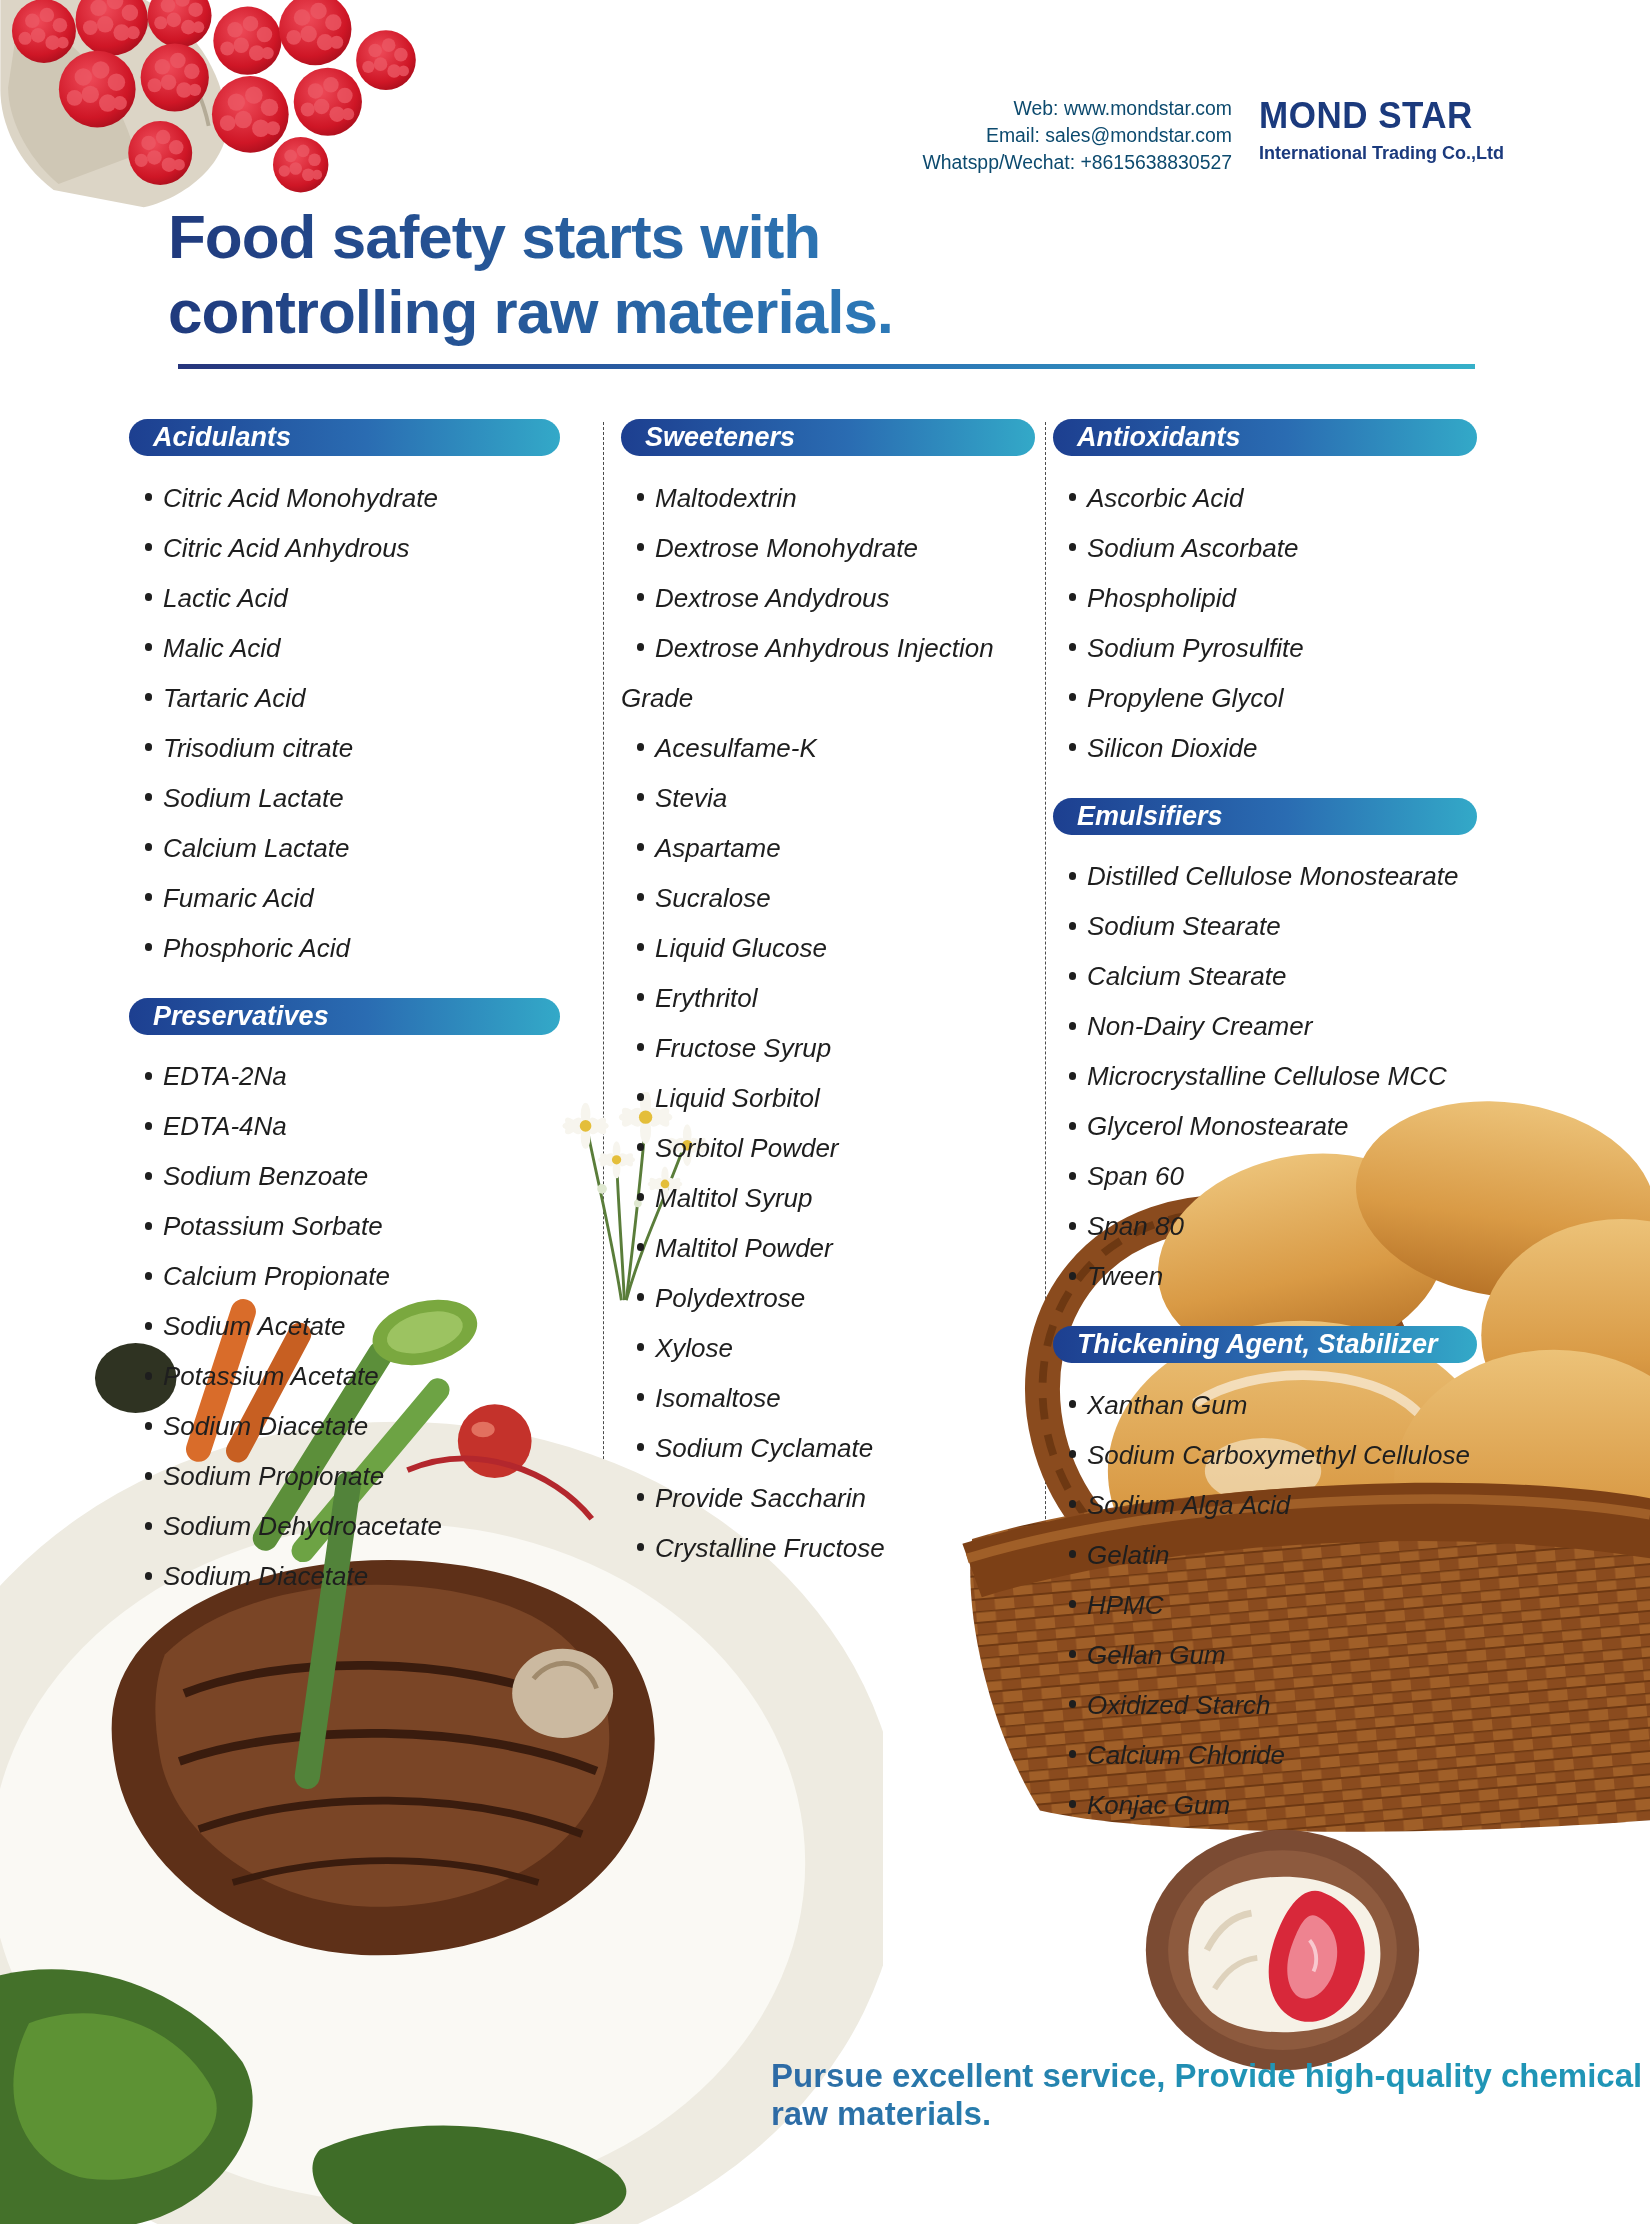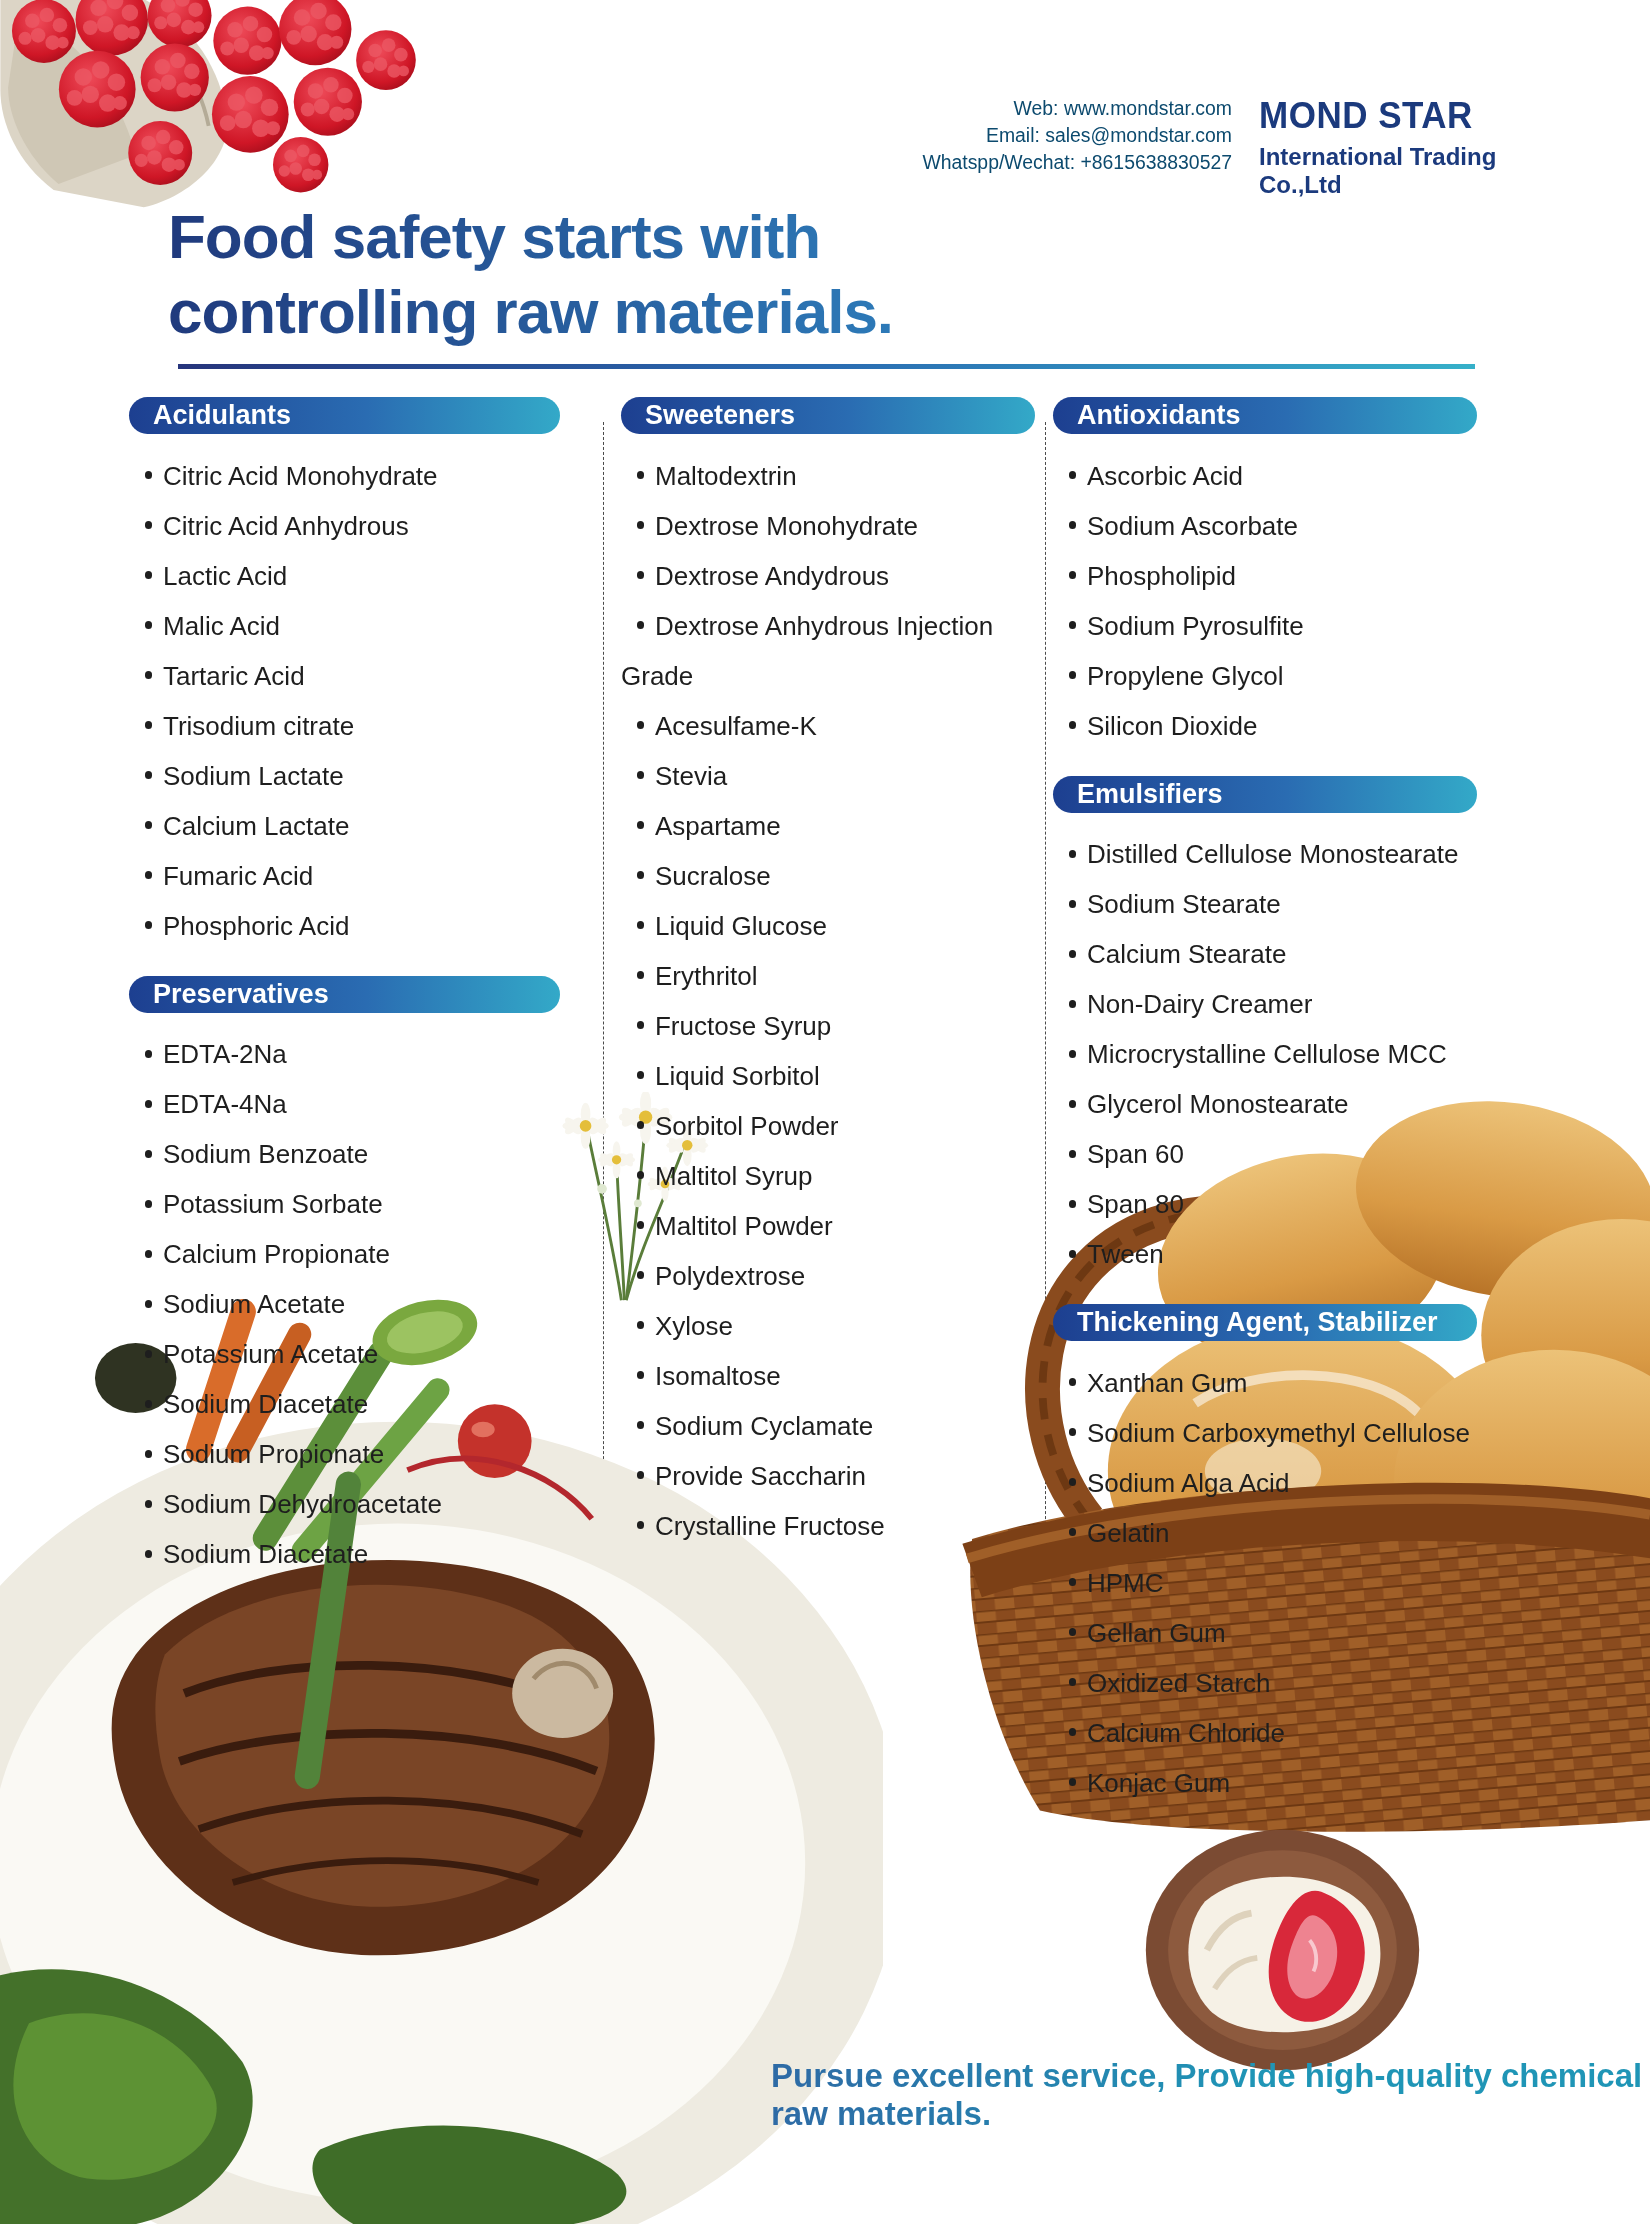--- a/index.html
+++ b/index.html
@@ -13,32 +13,32 @@
   #steak { left:-9.7px; top:1150px; width:893px; height:1077px; z-index:1; }
   #flowers { left:529px; top:1092px; width:209px; height:213px; z-index:2; }
   #basket { left:846px; top:1015px; width:804px; height:820px; z-index:1; }
   #tart { left:1137px; top:1824px; width:291px; height:254px; z-index:1; }
 
   
   .contact { position:absolute; left:854px; top:95px; width:378px; text-align:right; z-index:3;
              font-size:19.4px; line-height:27px; color:#0c4a6e; }
   .logo { position:absolute; left:1259px; top:93px; width:252px; z-index:3; color:#1b3a7d; }
   .logo-name { font-size:35px; font-weight:bold; letter-spacing:0.5px; transform:scaleY(1.08); transform-origin:top left; }
-  .logo-sub { font-size:24px; font-weight:bold; margin-top:9.7px; letter-spacing:0px; }
+  .logo-sub { font-size:18px; font-weight:bold; margin-top:9.7px; letter-spacing:0px; }
 
   
   .title { position:absolute; left:168px; top:199px; z-index:3; font-size:62px; font-weight:bold;
            line-height:75px; letter-spacing:-1px;
            background:linear-gradient(90deg,#203a7d 0%, #2d7ab8 100%);
            -webkit-background-clip:text; background-clip:text; color:transparent; }
   .title-rule { position:absolute; left:178px; top:364px; width:1297px; height:4.9px; z-index:3;
            background:linear-gradient(90deg,#26357c 0%, #2a6cb2 50%, #36b0c9 100%); }
 
   
-  .col { position:absolute; top:397px; z-index:3; }
+  .col { position:absolute; top:419px; z-index:3;font-style:italic; }
   #col0 { left:129px; width:431px; }
   #col1 { left:621px; width:414px; }
   #col2 { left:1053px; width:424px; }
   .pill { height:37px; border-radius:18.4px; padding-left:24px;
           background:linear-gradient(90deg,#1d3f90 0%, #2a6cb2 55%, #33a9c8 100%);
           color:#fff; font-weight:bold; font-size:27px; line-height:36px; }
   .items { list-style:none; margin:16.5px 0 25px 0; padding:0; }
   .items li { font-size:26px; line-height:50px; color:#1e1e1e; }
   .dot { display:inline-block; width:7.8px; height:7.8px; border-radius:50%; background:#1e1e1e;
          margin:0 10.7px 4.9px 15.5px; vertical-align:middle; }

